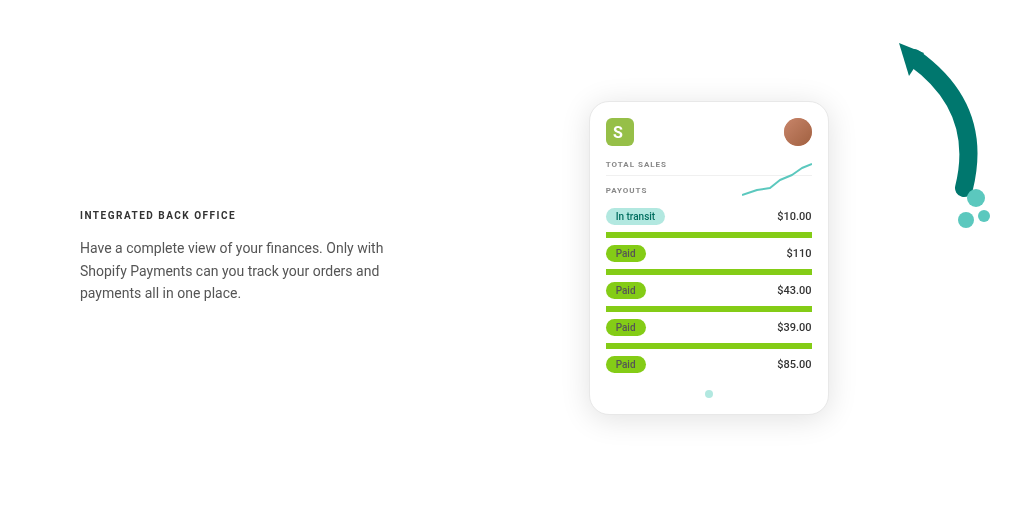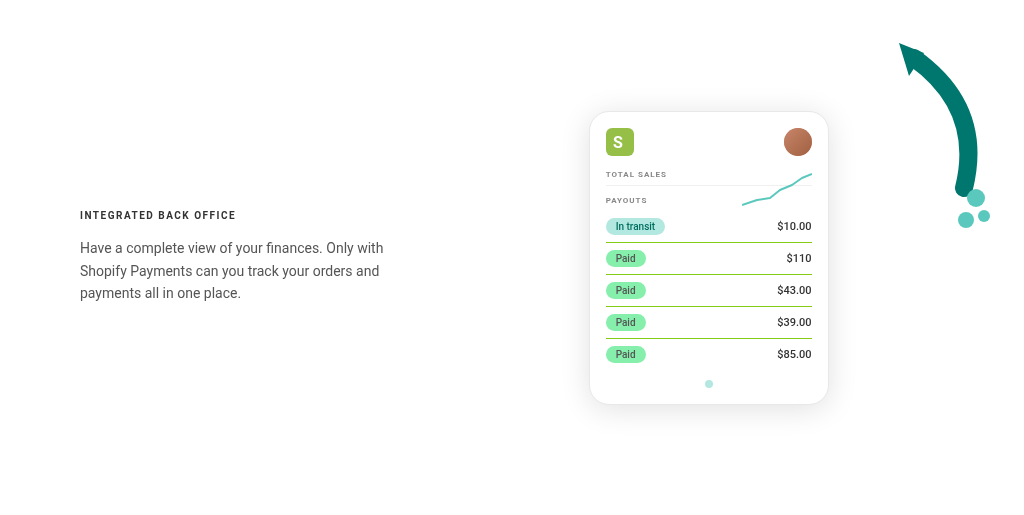--- a/index.html
+++ b/index.html
@@ -147,41 +147,41 @@
       margin-bottom: 10px;
     }
 
     .payouts-section {}
 
     .payout-row {
       display: flex;
       justify-content: space-between;
       align-items: center;
       padding: 7px 0;
-      border-bottom: 1px solid #84cc16;
+      border-bottom: 6px solid #84cc16;
     }
 
     .payout-row:last-child {
       border-bottom: none;
     }
 
     .badge {
       font-size: 10px;
       padding: 3px 10px;
       border-radius: 20px;
       font-weight: 500;
     }
 
     .badge-transit {
       background: #b2e8e0;
       color: #006e5f;
     }
 
     .badge-paid {
-      background: #86efac;
+      background: #84cc16;
       color: #555;
     }
 
     .payout-amount {
       font-size: 11px;
       color: #333;
       font-weight: 500;
     }
 
     .scroll-dot {

